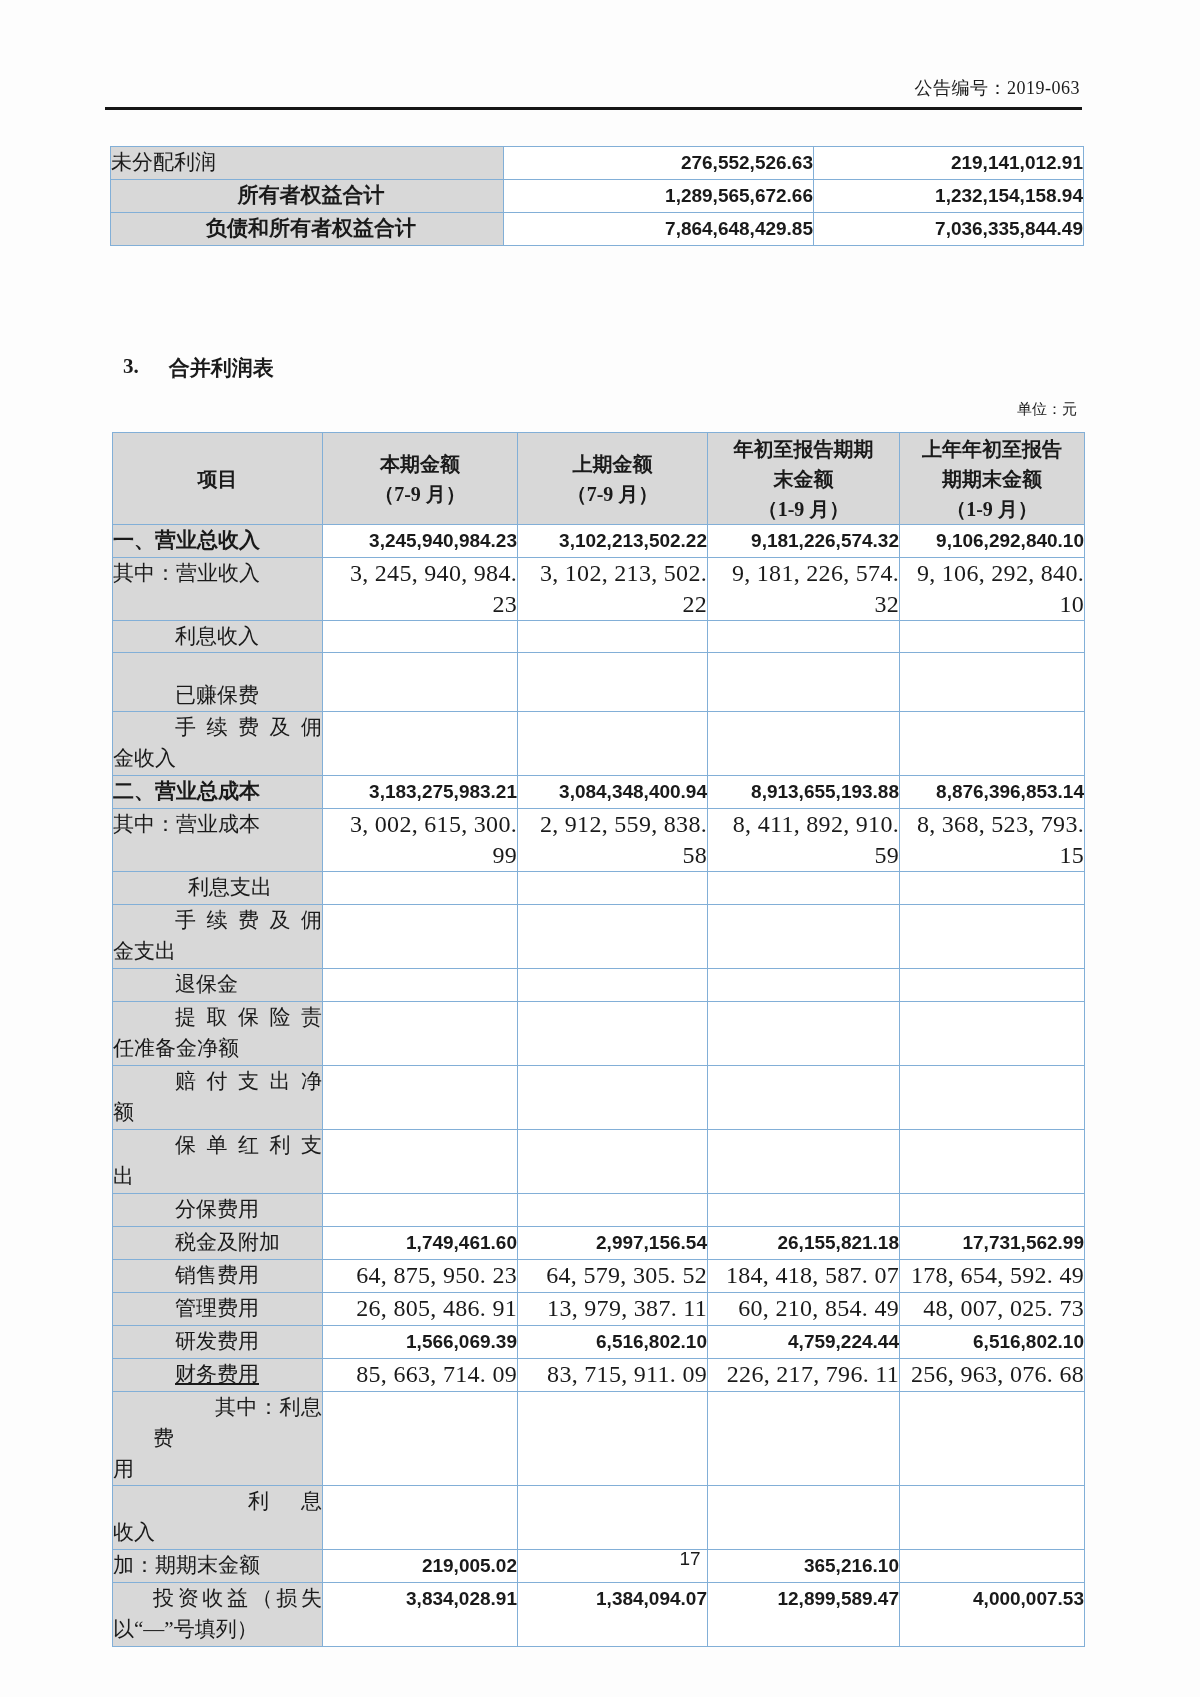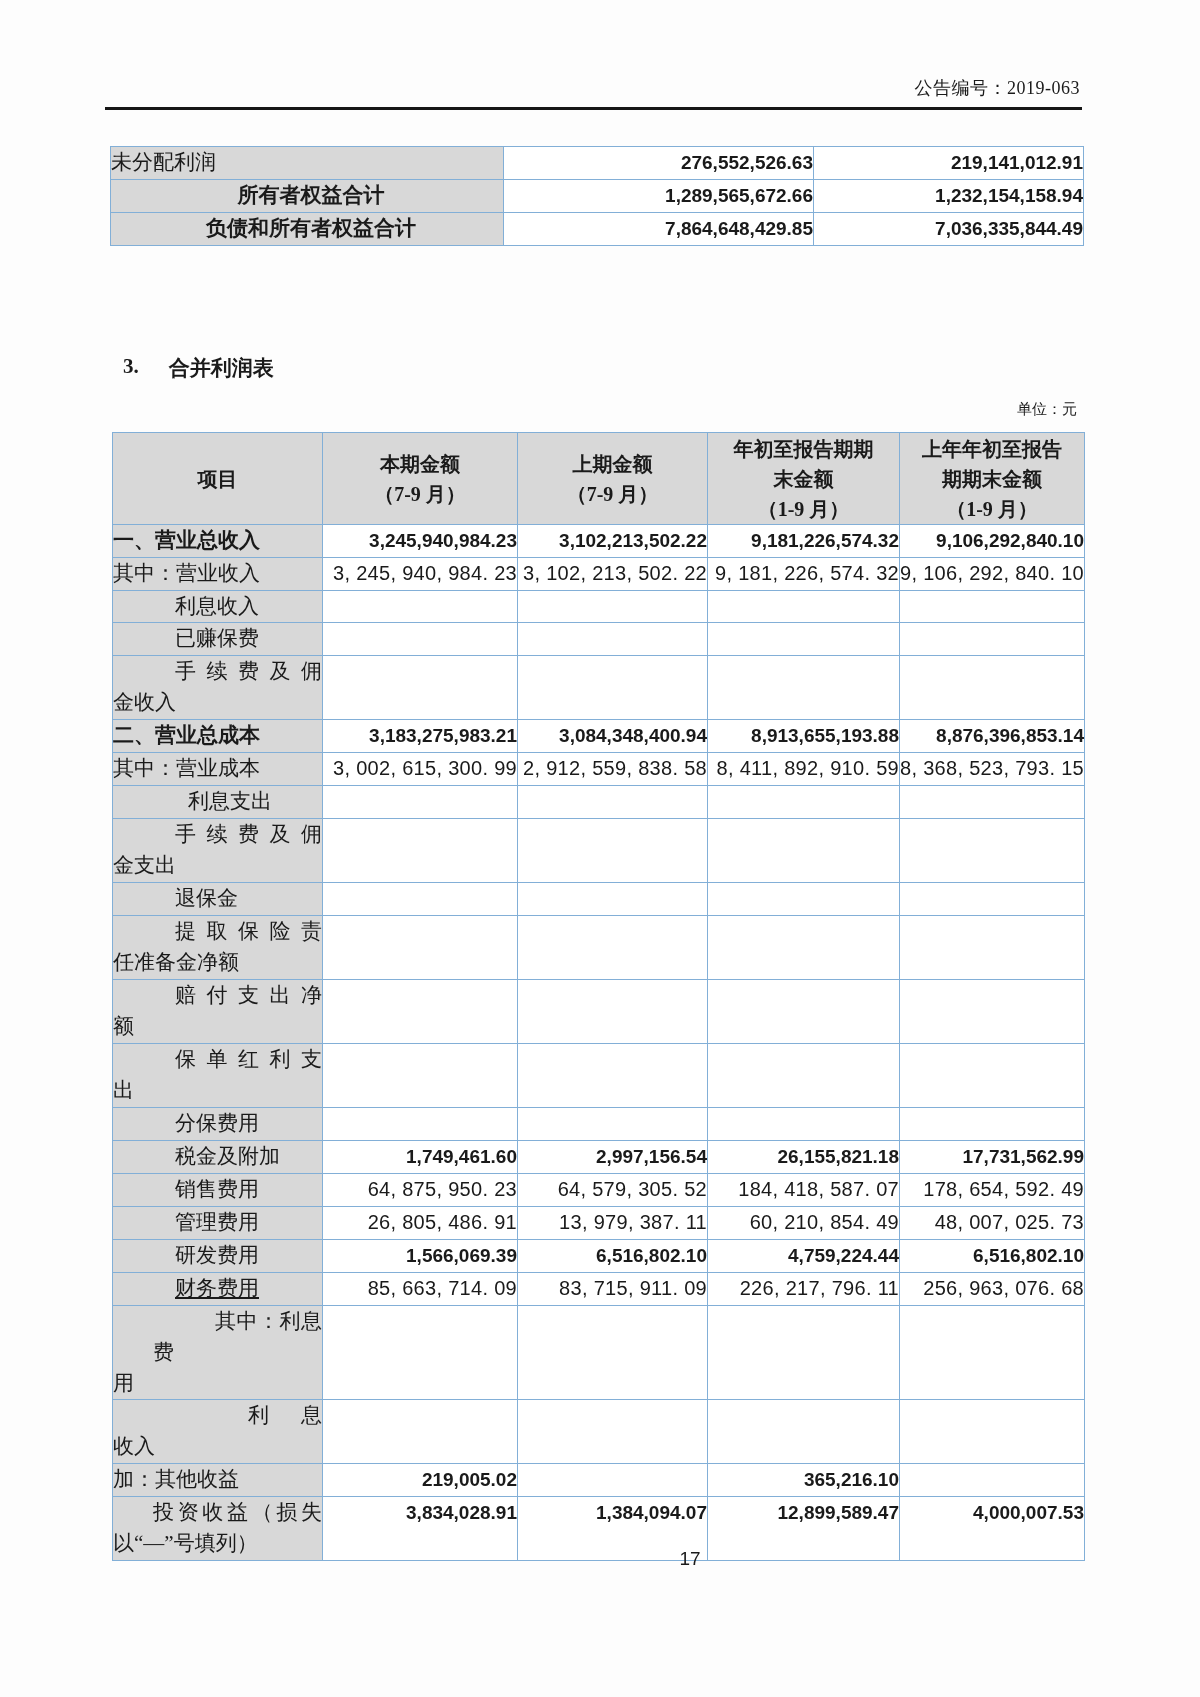--- a/index.html
+++ b/index.html
@@ -39,21 +39,21 @@
   td.lbl.center{text-align:center;padding-left:8px;}
   .just{text-align:justify;text-align-last:justify;}
   td.val{
     background:#ffffff;
     text-align:right;
     padding:1px 10px 0 4px;
     vertical-align:top;
     line-height:31px;
   }
   .num-sans{font-family:"Liberation Sans","DejaVu Sans",sans-serif;font-weight:700;font-size:19px;}
-  .num-serif{font-family:Liberation Sans, sans-serif;font-weight:400;font-size:20px;letter-spacing:0.3px;}
+  .num-serif{font-family:Liberation Serif, serif;font-weight:400;font-size:24px;letter-spacing:0.3px;}
   
   .equity-table{position:absolute;left:110px;top:146px;width:973px;}
   
   .section-heading{
     position:absolute;left:123px;top:354px;
     display:flex;gap:30px;
     font-size:21px;font-weight:700;
   }
   .unit-label{
     position:absolute;right:123px;top:400px;
@@ -176,21 +176,21 @@
           <td class="lbl">
             <div style="text-indent: 62px;">利息收入</div>
           </td>
           <td class="val num-sans"></td>
           <td class="val num-sans"></td>
           <td class="val num-sans"></td>
           <td class="val num-sans"></td>
         </tr>
         <tr style="height: 33px;">
           <td class="lbl">
-            <div style="text-indent: 62px;">已赚保费</div>
+            <div style="text-indent: 62px; margin-top: 27px;">已赚保费</div>
           </td>
           <td class="val num-sans"></td>
           <td class="val num-sans"></td>
           <td class="val num-sans"></td>
           <td class="val num-sans"></td>
         </tr>
         <tr style="height: 64px;">
           <td class="lbl">
             <div class="just" style="text-indent: 62px;">手续费及佣</div>
             <div>金收入</div>
@@ -345,21 +345,21 @@
             <div class="just" style="text-indent: 135px;">利息</div>
             <div>收入</div>
           </td>
           <td class="val num-sans"></td>
           <td class="val num-sans"></td>
           <td class="val num-sans"></td>
           <td class="val num-sans"></td>
         </tr>
         <tr style="height: 33px;">
           <td class="lbl">
-            <div>加：其他收益</div>
+            <div>加：期期末金额</div>
           </td>
           <td class="val num-sans">219,005.02</td>
           <td class="val num-sans"></td>
           <td class="val num-sans">365,216.10</td>
           <td class="val num-sans"></td>
         </tr>
         <tr style="height: 64px;">
           <td class="lbl">
             <div class="just" style="text-indent: 40px;">投资收益（损失</div>
             <div>以“—”号填列）</div>

